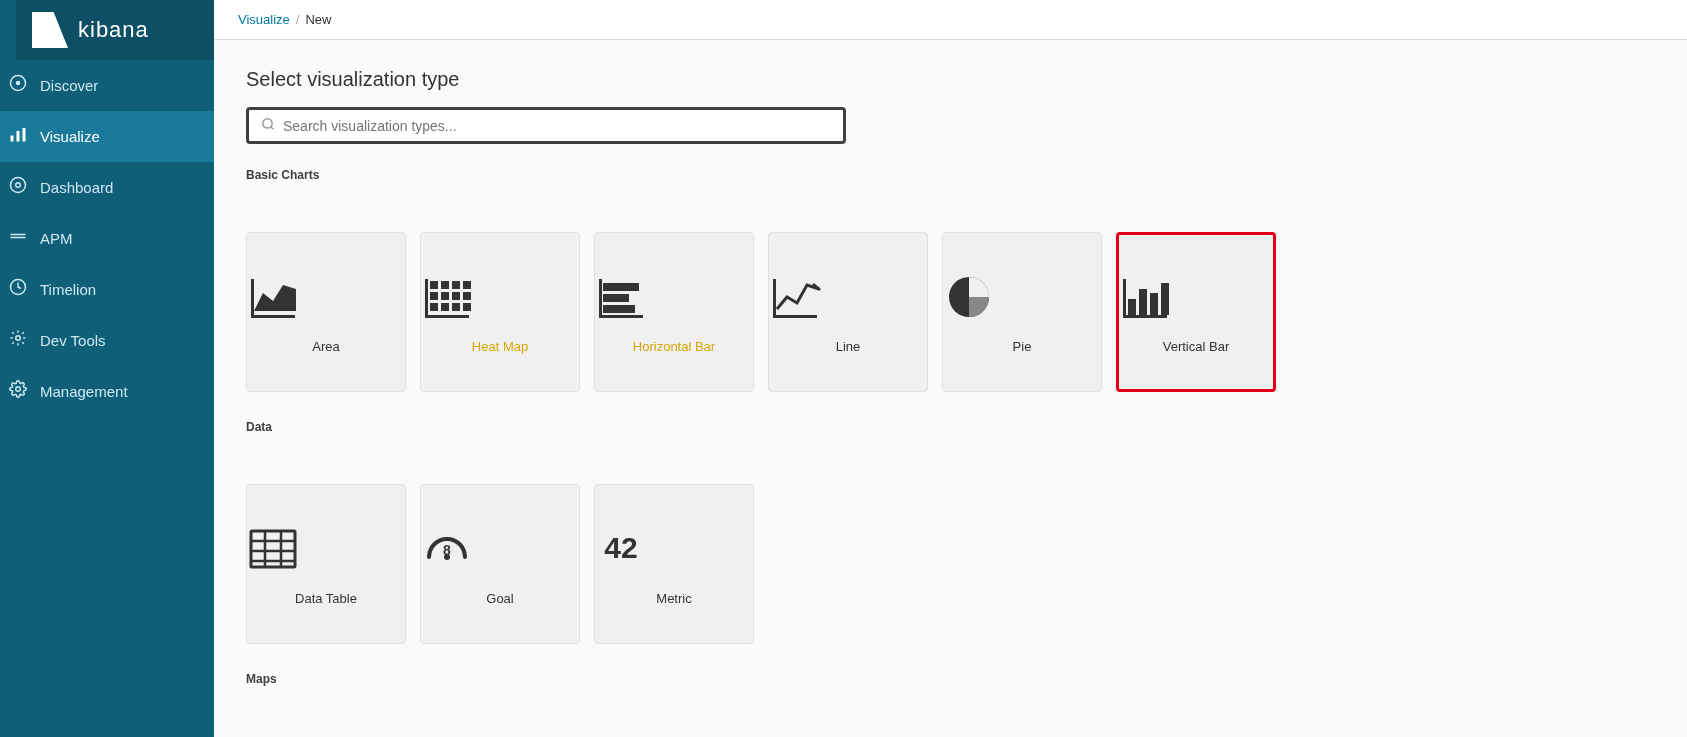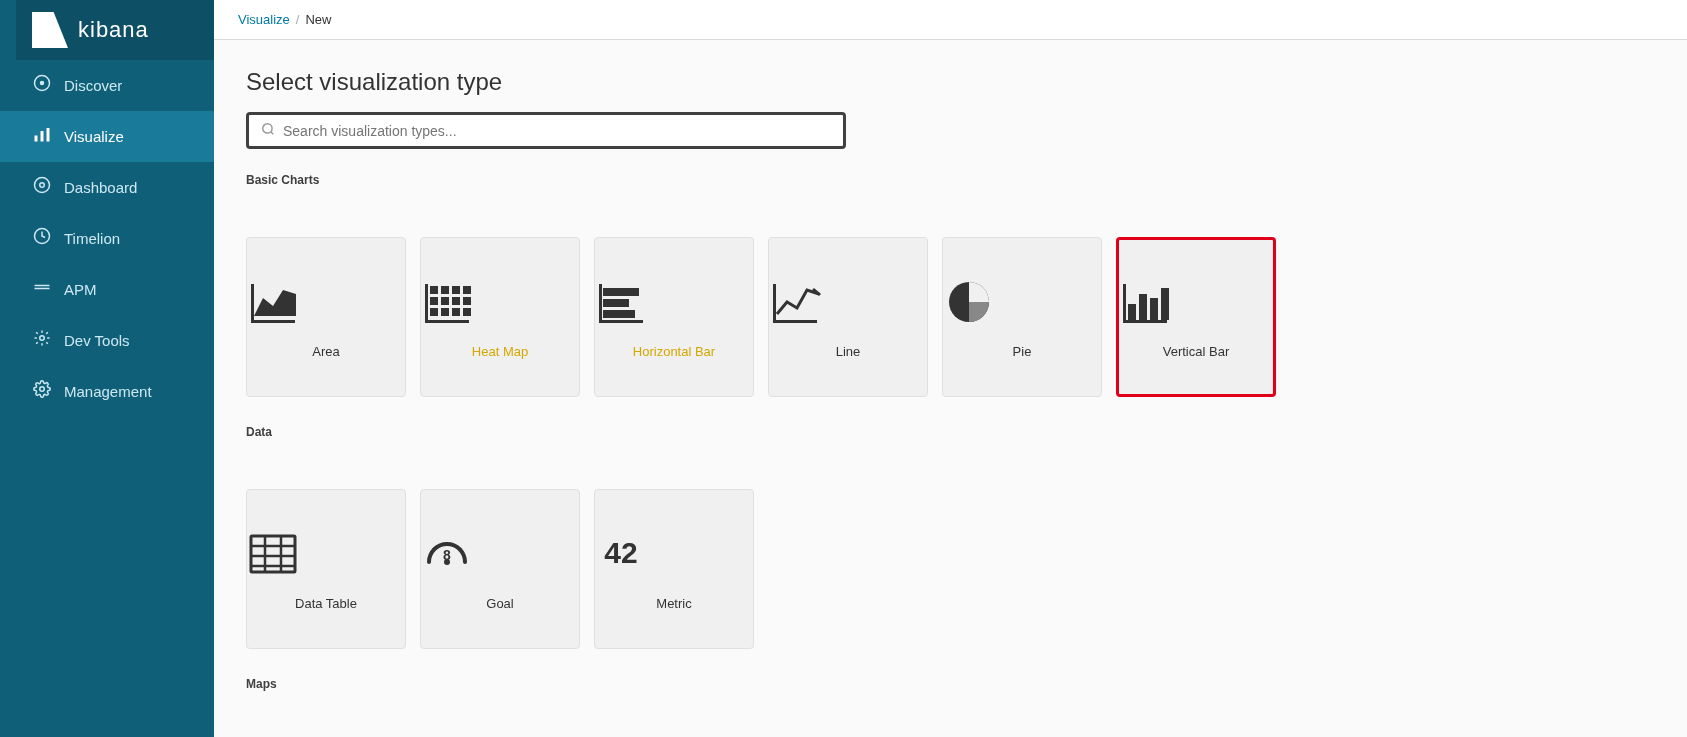--- a/index.html
+++ b/index.html
@@ -33,21 +33,21 @@
     }
     .kibana-wordmark {
       font-size: 22px;
       font-weight: 300;
       letter-spacing: 1px;
       color: #fff;
     }
     .nav-item {
       display: flex;
       align-items: center;
-      padding: 14px 32px;
+      padding: 14px 8px;
       cursor: pointer;
       font-size: 15px;
       color: #cce8f2;
       transition: background 0.15s;
       gap: 12px;
     }
     .nav-item.active { background: #1a7a9a; color: #fff; }
     .nav-icon { font-size: 17px; width: 20px; text-align: center; flex-shrink: 0; }
 
     
@@ -76,21 +76,21 @@
     .breadcrumb-sep { margin: 0 6px; color: #aaa; }
     .breadcrumb-current { color: #333; }
 
     #content {
       flex: 1;
       overflow-y: auto;
       padding: 28px 32px;
       background: #fafafa;
     }
     #page-title-text {
-      font-size: 24px;
+      font-size: 20px;
       font-weight: 400;
       color: #333;
       margin-bottom: 16px;
     }
     #search-bar {
       display: flex;
       align-items: center;
       border: 3px solid #404040;
       border-radius: 4px;
       background: #fff;
@@ -183,35 +183,35 @@
     <span class="nav-icon">
       <svg width="18" height="18" viewBox="0 0 24 24" fill="none" stroke="currentColor" stroke-width="2">
           <circle cx="12" cy="12" r="10"></circle>
           <circle cx="12" cy="12" r="3"></circle>
         </svg>
     </span>
     <span>Dashboard</span>
   </div>
   <div class="nav-item">
     <span class="nav-icon">
+      <svg width="18" height="18" viewBox="0 0 24 24" fill="currentColor">
+          <rect x="2" y="9" width="20" height="2"></rect>
+          <rect x="2" y="13" width="20" height="2"></rect>
+        </svg>
+    </span>
+    <span>APM</span>
+  </div>
+  <div class="nav-item">
+    <span class="nav-icon">
       <svg width="18" height="18" viewBox="0 0 24 24" fill="none" stroke="currentColor" stroke-width="2">
           <circle cx="12" cy="12" r="10"></circle>
           <polyline points="12 6 12 12 16 14"></polyline>
         </svg>
     </span>
     <span>Timelion</span>
-  </div>
-  <div class="nav-item">
-    <span class="nav-icon">
-      <svg width="18" height="18" viewBox="0 0 24 24" fill="currentColor">
-          <rect x="2" y="9" width="20" height="2"></rect>
-          <rect x="2" y="13" width="20" height="2"></rect>
-        </svg>
-    </span>
-    <span>APM</span>
   </div>
   <div class="nav-item">
     <span class="nav-icon">
       <svg width="18" height="18" viewBox="0 0 24 24" fill="none" stroke="currentColor" stroke-width="2">
           <circle cx="12" cy="12" r="3"></circle>
           <path d="M12 2v3M12 19v3M4.22 4.22l2.12 2.12M17.66 17.66l2.12 2.12M2 12h3M19 12h3M4.22 19.78l2.12-2.12M17.66 6.34l2.12-2.12"></path>
         </svg>
     </span>
     <span>Dev Tools</span>
   </div>

